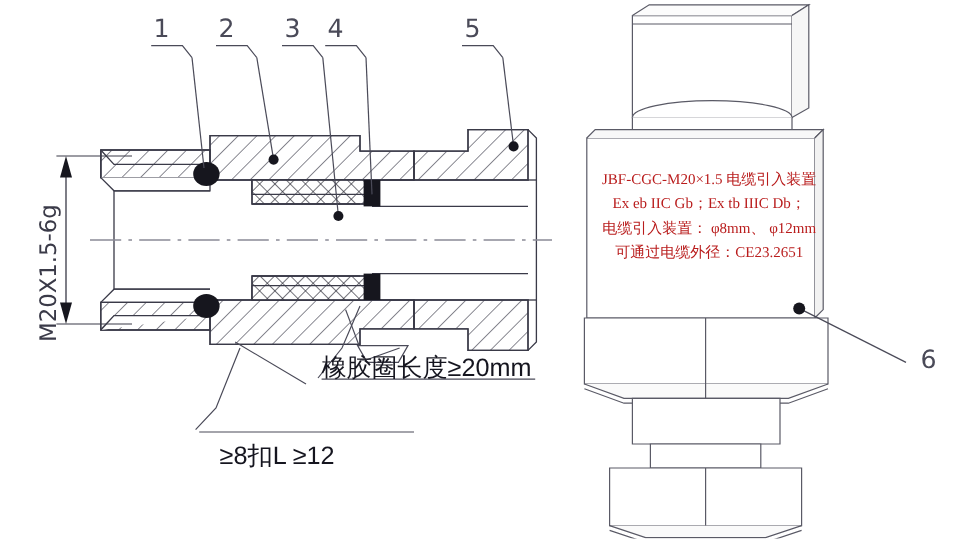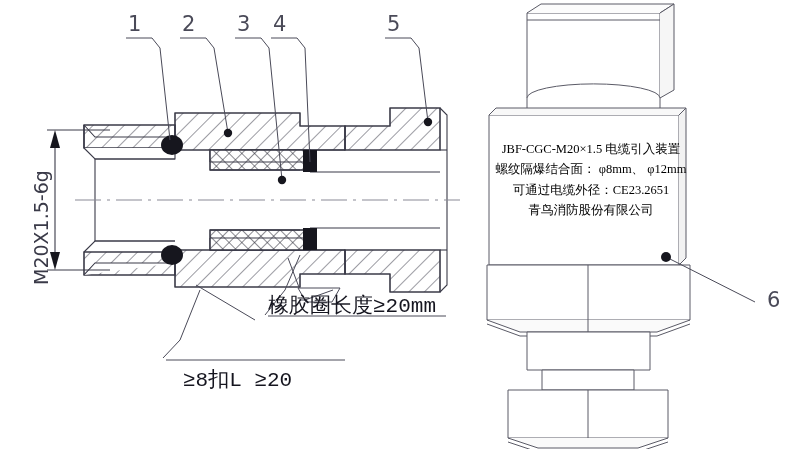--- a/index.html
+++ b/index.html
@@ -32,28 +32,28 @@
     letter-spacing: 0px;
   }
   .vdim {
     font-family: "DejaVu Sans", sans-serif;
     font-size: 19px;
     color: #3a3a48;
     transform-origin: 0 0;
     transform: rotate(-90deg);
   }
   .note {
-    font-family: Liberation Mono, monospace;
+    font-family: Liberation Sans, sans-serif;
     font-size: 21px;
     color: #15151f;
     font-weight: 500;
   }
   .plate-line {
     font-size: 12.5px;
-    color: #000000;
+    color: #b91c1c;
     text-align: center;
     width: 100%;
   }
   #plate-text {
     position: absolute;
     left: 487px;
     top: 141px;
     width: 208px;
   }
   #plate-text div { margin-bottom: 3.4px; }
@@ -257,22 +257,22 @@
   <div class="txt callout" style="left:128px; top:14px;">1</div>
   <div class="txt callout" style="left:182px; top:14px;">2</div>
   <div class="txt callout" style="left:237px; top:14px;">3</div>
   <div class="txt callout" style="left:273px; top:14px;">4</div>
   <div class="txt callout" style="left:387px; top:14px;">5</div>
   <div class="txt callout" style="left:767px; top:290px;">6</div>
 
   <div class="txt vdim" style="left:32px; top:285px;">M20X1.5-6g</div>
 
   <div class="txt note" style="left:268px; top:296px;">橡胶圈长度≥20mm</div>
-  <div class="txt note" style="left:183px; top:370px;">≥8扣L ≥20</div>
+  <div class="txt note" style="left:183px; top:370px;">≥8扣L ≥12</div>
 
   <div id="plate-text">
     <div class="plate-line">JBF-CGC-M20×1.5  电缆引入装置</div>
-    <div class="plate-line">螺纹隔爆结合面： φ8mm、 φ12mm</div>
+    <div class="plate-line">Ex eb IIC Gb；Ex tb IIIC  Db；</div>
+    <div class="plate-line">电缆引入装置： φ8mm、 φ12mm</div>
     <div class="plate-line">可通过电缆外径：CE23.2651</div>
-    <div class="plate-line">青鸟消防股份有限公司</div>
   </div>
 
 </div>
 
 </body></html>

